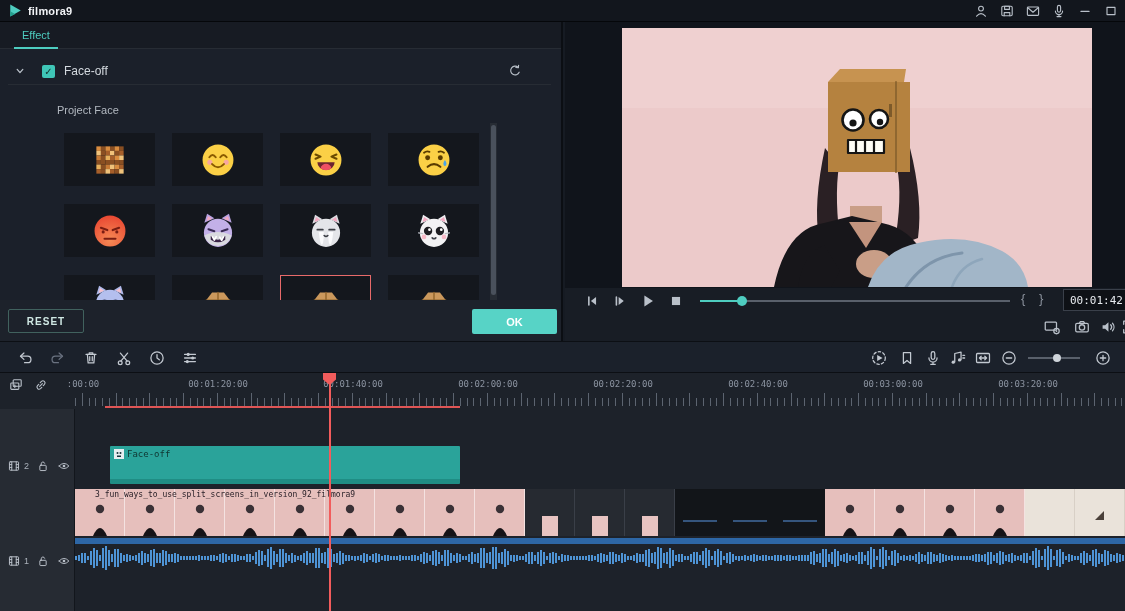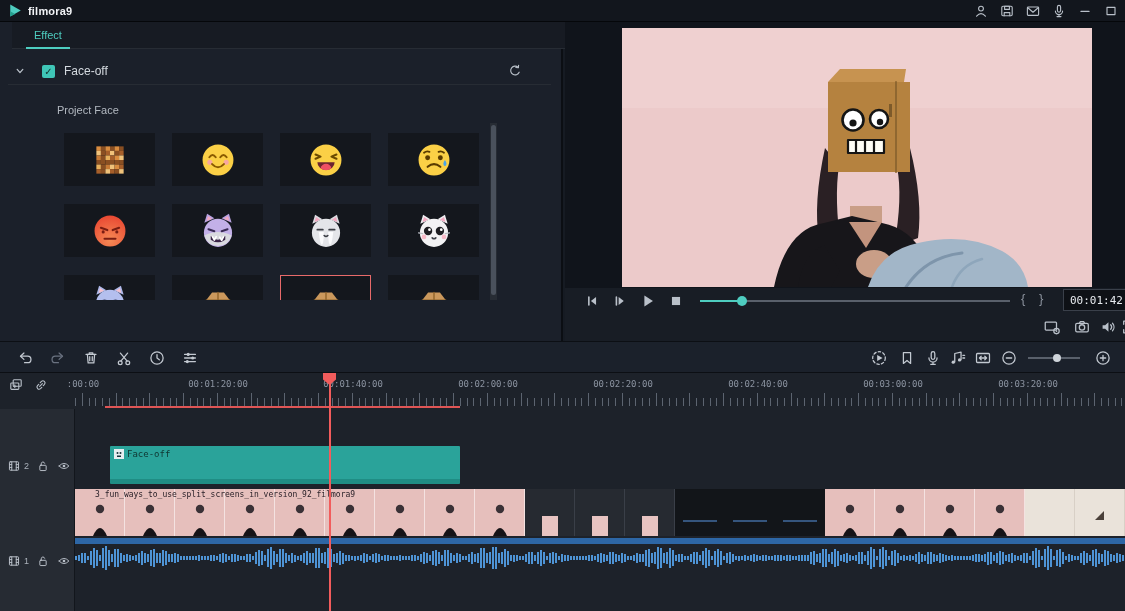--- a/index.html
+++ b/index.html
@@ -17,21 +17,21 @@
   #logo{display:flex;align-items:center;gap:5px;padding:0 10px 0 8px;}
   #logo .brand{font-size:11px;font-weight:bold;color:#f2f4f7;letter-spacing:.2px;}
   #menu-items{display:flex;gap:8px;}
   .menu-item{font-size:11px;color:#c9ced6;padding:3px 10px;cursor:default;}
   #win-title{position:absolute;left:0;right:0;text-align:center;font-size:11px;color:#d6dbe2;pointer-events:none;}
   #win-icons{position:absolute;right:6px;display:flex;gap:10px;align-items:center;}
   #win-icons .ic{width:16px;height:16px;}
 
   
   #left-panel{position:absolute;left:0;top:22px;width:563px;height:319px;background:#1b202a;border-right:2px solid #0b0e13;}
-  #tabbar{position:absolute;left:12px;top:0;width:100%;height:27px;background:#171b23;border-bottom:1px solid #272c34;}
+  #tabbar{position:absolute;left:0;top:0;width:100%;height:27px;background:#171b23;border-bottom:1px solid #272c34;}
   #tab-effect{position:absolute;left:14px;top:5px;font-size:11px;color:#4ecdc0;padding:2px 8px 6px;border-bottom:2px solid #4ecdc0;}
   #effect-row{position:absolute;left:0;top:36px;width:100%;height:26px;display:flex;align-items:center;}
   #effect-row .ic{width:16px;height:16px;}
   #fx-chevron{margin-left:12px;}
   #fx-check{margin-left:14px;width:13px;height:13px;background:#3fc6b7;border-radius:2px;
             display:flex;align-items:center;justify-content:center;color:#10312c;font-size:10px;font-weight:bold;}
   #fx-name{margin-left:9px;font-size:12px;color:#d4d9df;}
   #fx-reset{position:absolute;right:38px;top:5px;}
   #panel-div{position:absolute;left:8px;right:10px;top:62px;border-top:1px solid #272c34;}
   #preset-label{position:absolute;left:57px;top:82px;font-size:11px;color:#b3b9c1;}
@@ -334,20 +334,24 @@
           <span class="face"><svg viewBox="0 0 44 44">
               <path d="M9 20 L15.5 11.5 H28.5 L35 20 Z" fill="#cb985c"></path>
               <path d="M22 11.5 V20" stroke="#8e6228" stroke-width="1.5"></path>
               <rect x="9" y="20" width="26" height="17" fill="#b0813f"></rect>
               <path d="M9 20 h26" stroke="#8e6228" stroke-width="1.5"></path>
             </svg></span>
         </div>
       </div>
     <div id="preset-scrollbar">
       <div id="preset-scroll-thumb"></div>
+    </div>
+    <div id="panel-bottom">
+      <div id="reset-btn">RESET</div>
+      <div id="ok-btn">OK</div>
     </div>
   </div>
 
   <div id="right-panel">
     <div id="video-frame">
       <svg viewBox="0 0 470 259" width="470" height="259">
         <rect width="470" height="259" fill="#eccaca"></rect>
         <rect width="470" height="80" fill="#efd0d0"></rect>
         <path d="M203 120 q-12 55 -6 92 l22 8 q-7 -50 -2 -82 z" fill="#2a2024"></path>
         <path d="M288 120 q13 52 8 90 l-24 9 q9 -50 3 -80 z" fill="#2a2024"></path>

